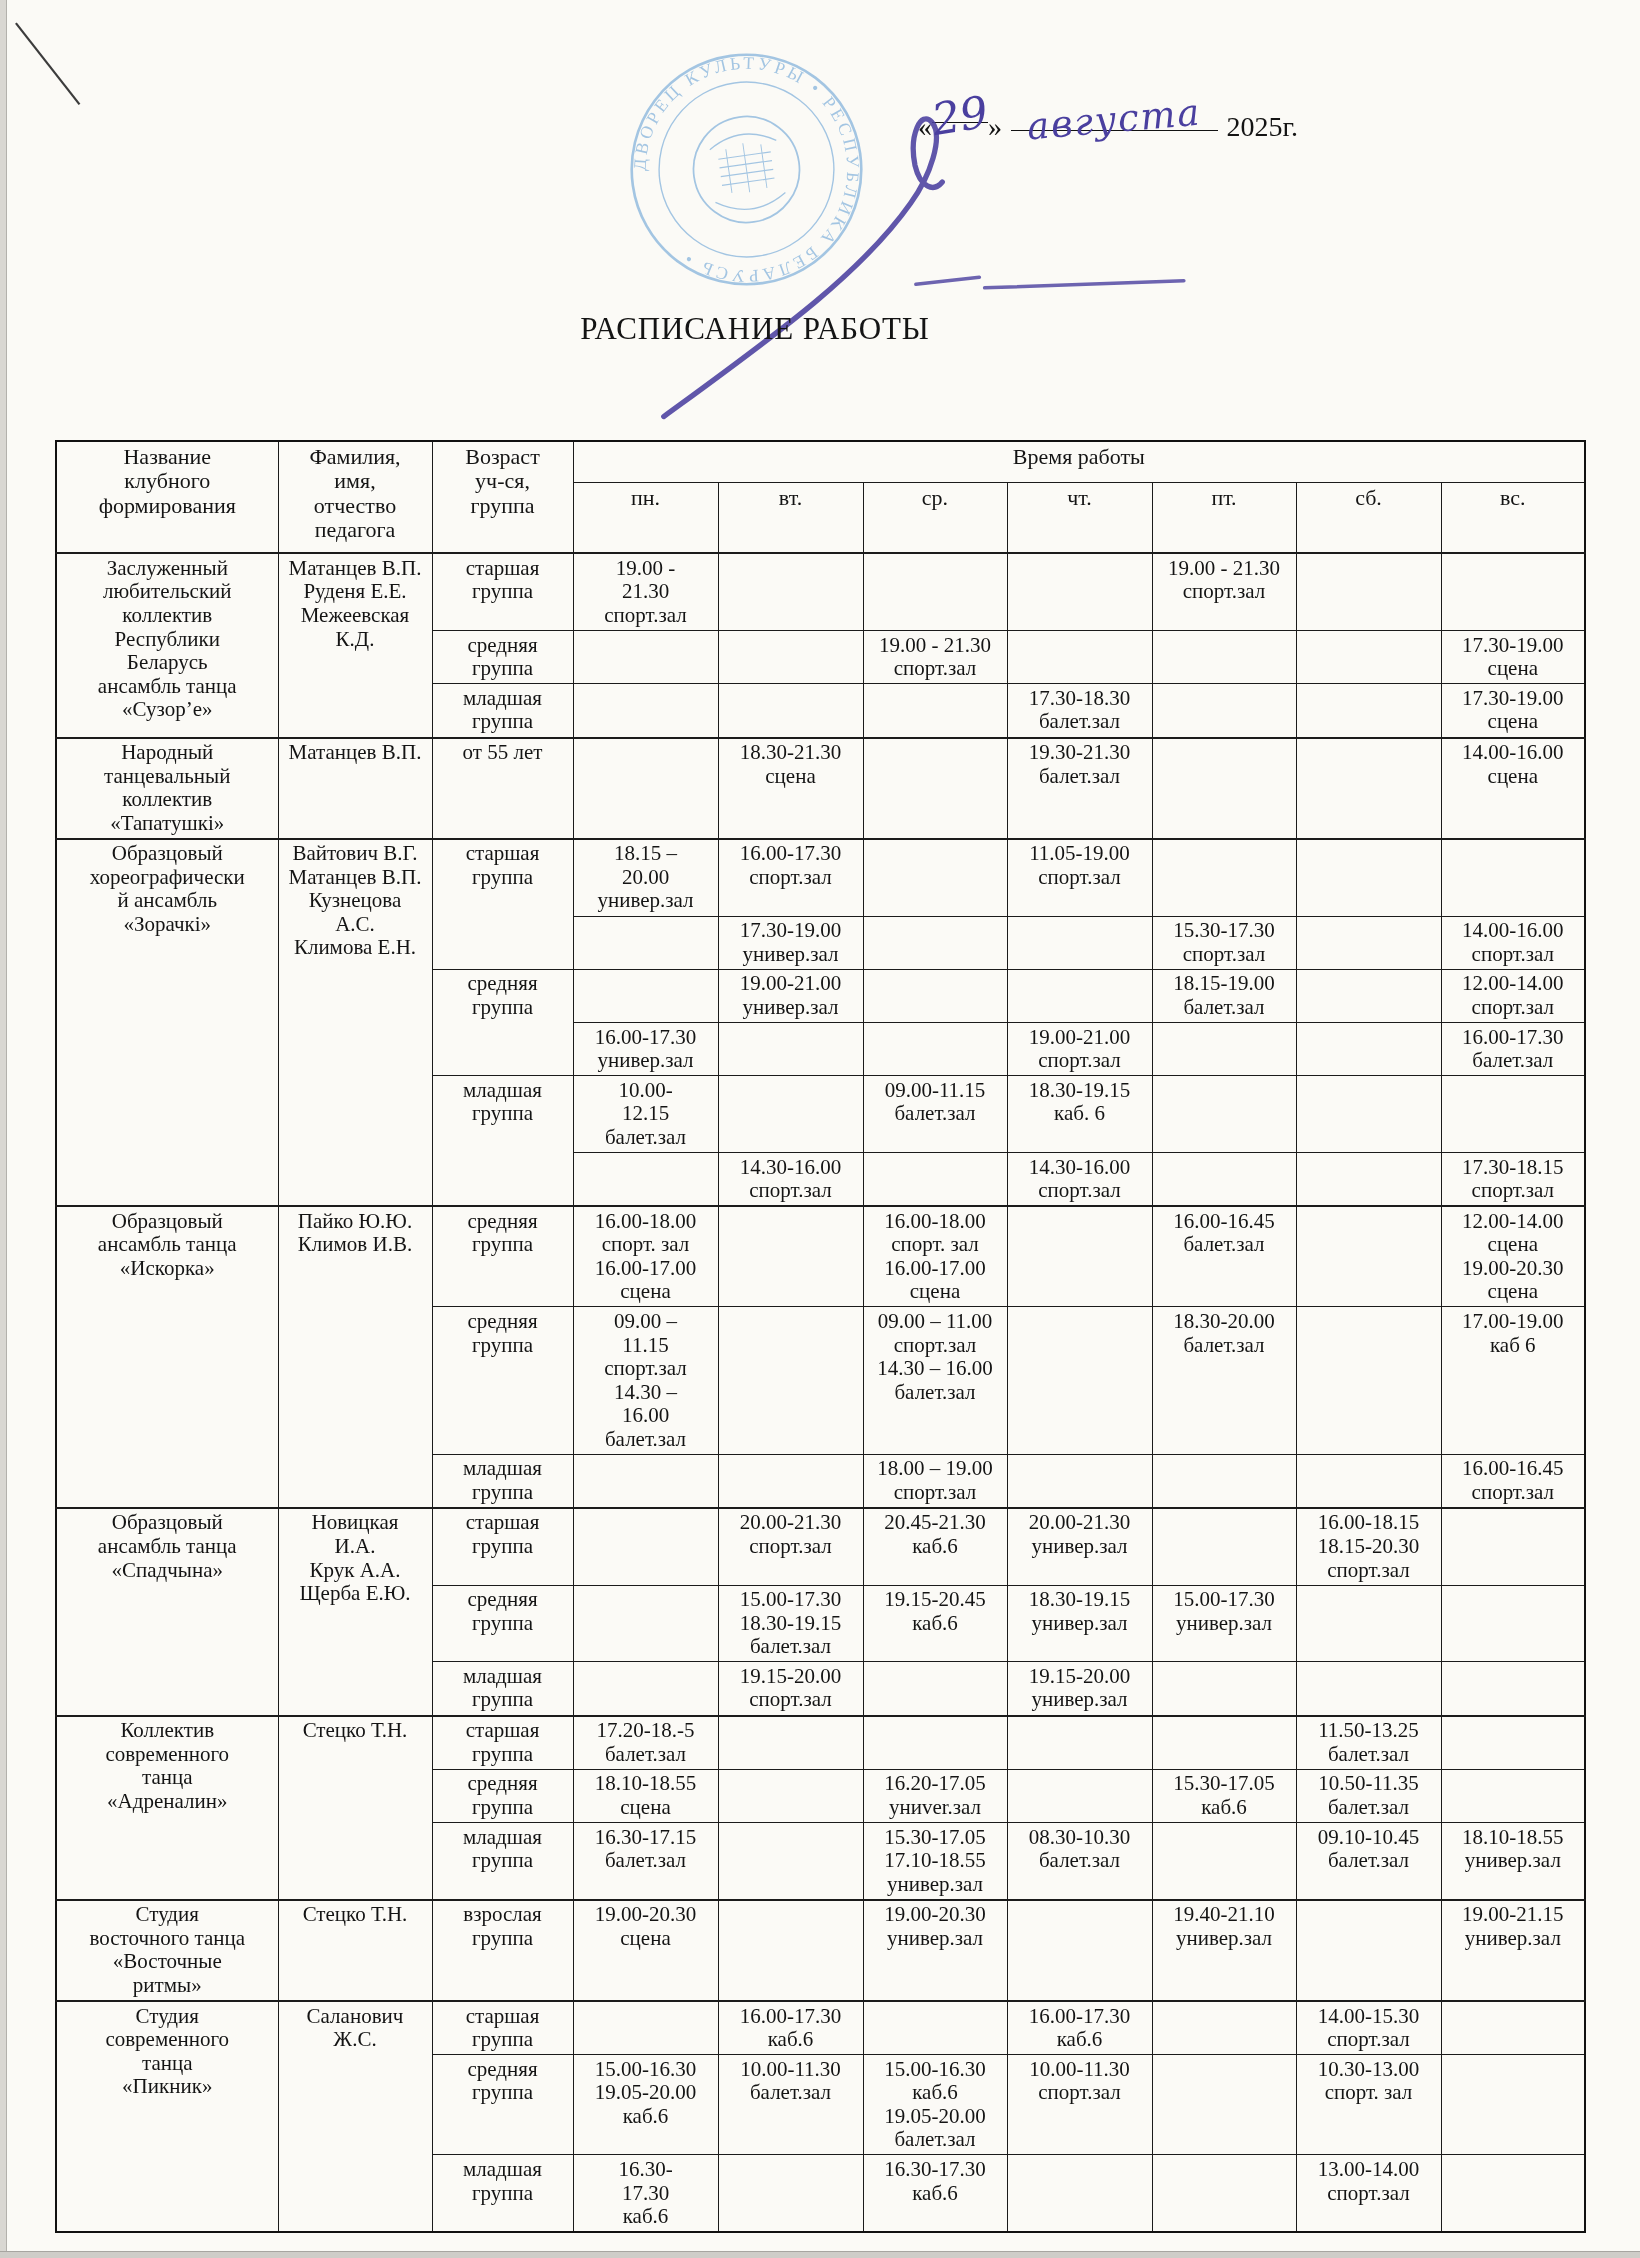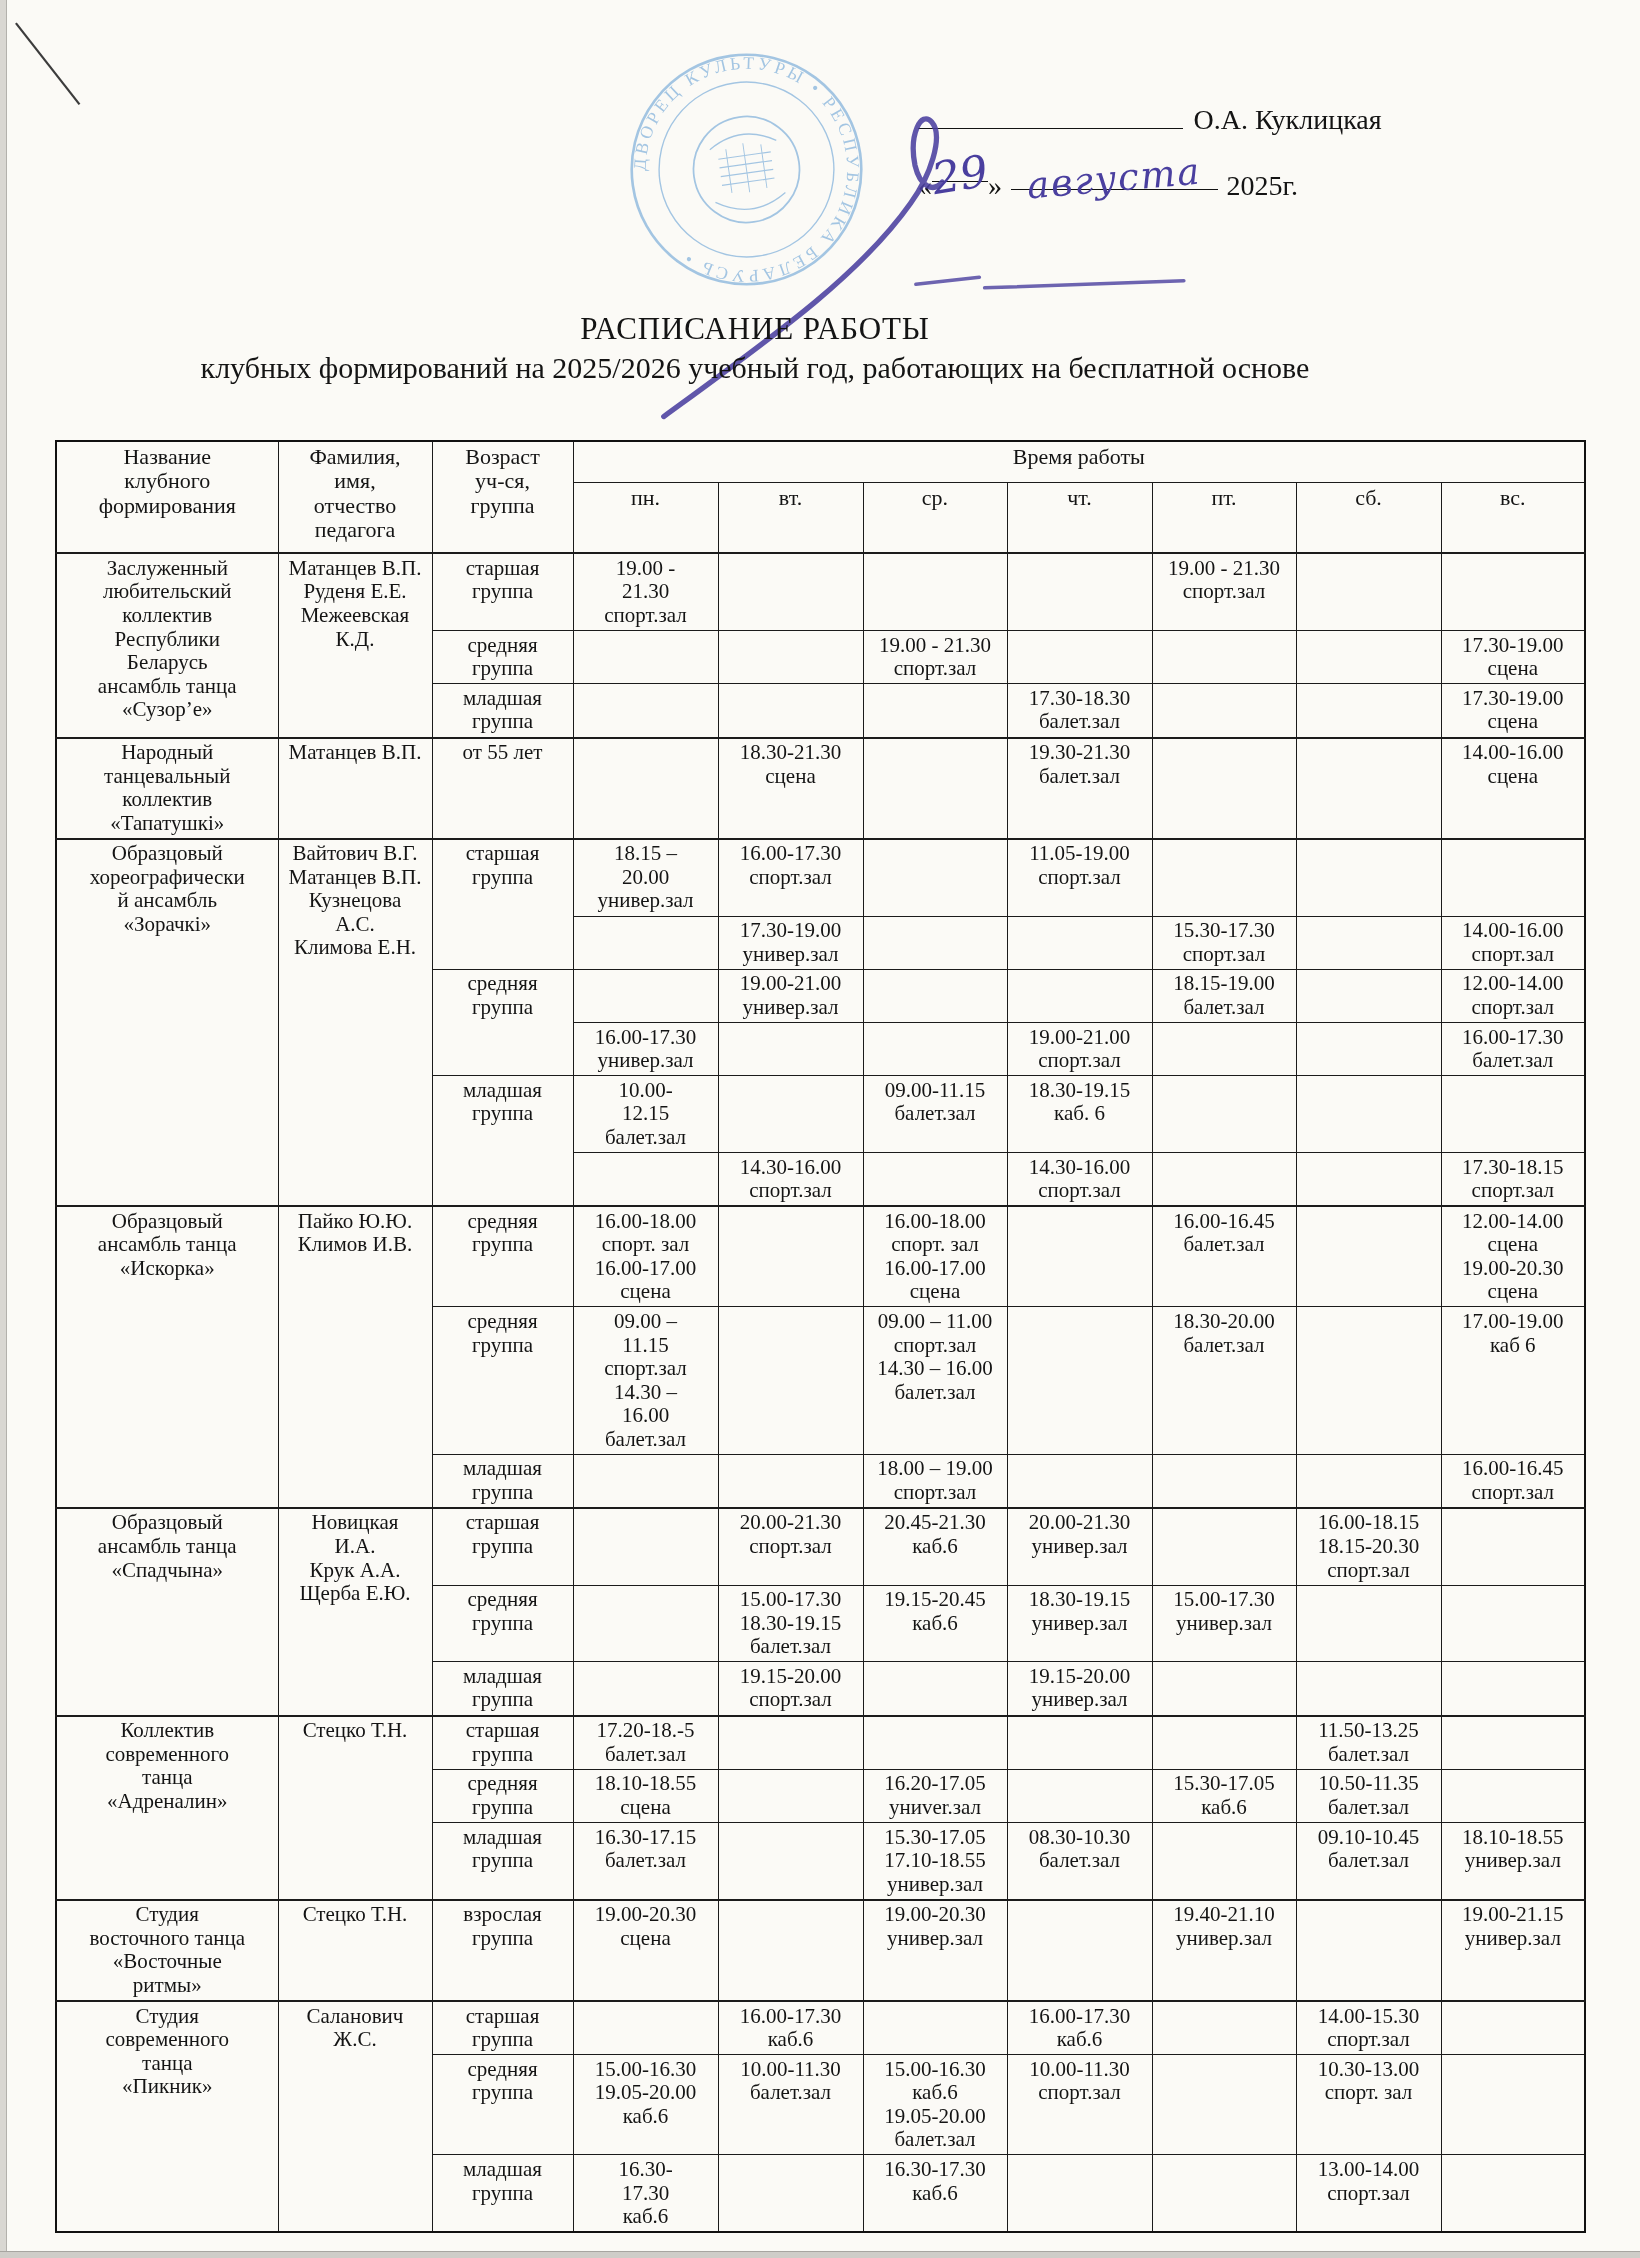--- a/index.html
+++ b/index.html
@@ -90,37 +90,33 @@
       <path d="M120,130 q38,-24 76,0" stroke-width="1.5"></path>
       <path d="M128,142 h60 M128,152 h60 M128,162 h60 M128,172 h60" stroke-width="1.3"></path>
       <path d="M138,132 v50 M158,128 v56 M178,132 v50" stroke-width="1.1"></path>
     </g>
     <text fill="#5d9bd3" font-size="20" letter-spacing="4" font-family="Liberation Serif, serif">
       <textPath href="#stampArc" startOffset="2%">ДВОРЕЦ КУЛЬТУРЫ  •  РЕСПУБЛИКА БЕЛАРУСЬ  •</textPath>
     </text>
   </svg>
 
   <div class="approve-block">
-    <div class="sig-row">
-      <span class="sig-underline"></span><span>О.А. Куклицкая</span>
-    </div>
     <div class="date-row">
       <span>«</span><span class="dateslot"><span class="hw hw-day">29</span></span><span>»</span><span class="monthslot"><span class="hw hw-month">августа</span></span><span>2025г.</span>
     </div>
   </div>
 
   <svg class="sig-stroke" width="670" height="415" viewBox="0 0 760 470">
     <path d="M 112 412 C 238 320, 334 252, 392 170 C 414 140, 430 94, 416 78 C 404 64, 390 92, 397 127 C 403 152, 418 158, 428 146" fill="none" stroke="#4a3f9f" stroke-width="6" stroke-linecap="round" opacity="0.88"></path>
     <path d="M 398 262 L 470 254" stroke="#4a3f9f" stroke-width="4" stroke-linecap="round" opacity="0.8"></path>
     <path d="M 476 266 L 702 258" stroke="#4a3f9f" stroke-width="4" stroke-linecap="round" opacity="0.8"></path>
   </svg>
 
   <div class="title-block">
     <div class="title-1">РАСПИСАНИЕ РАБОТЫ</div>
-    <div class="title-2">клубных формирований на 2025/2026 учебный год, работающих на бесплатной основе</div>
   </div>
 
   <table class="schedule">
     <colgroup>
       <col style="width:222px">
         <col style="width:154px">
         <col style="width:141px">
       <col style="width:145px">
         <col style="width:145px">
         <col style="width:144px">

